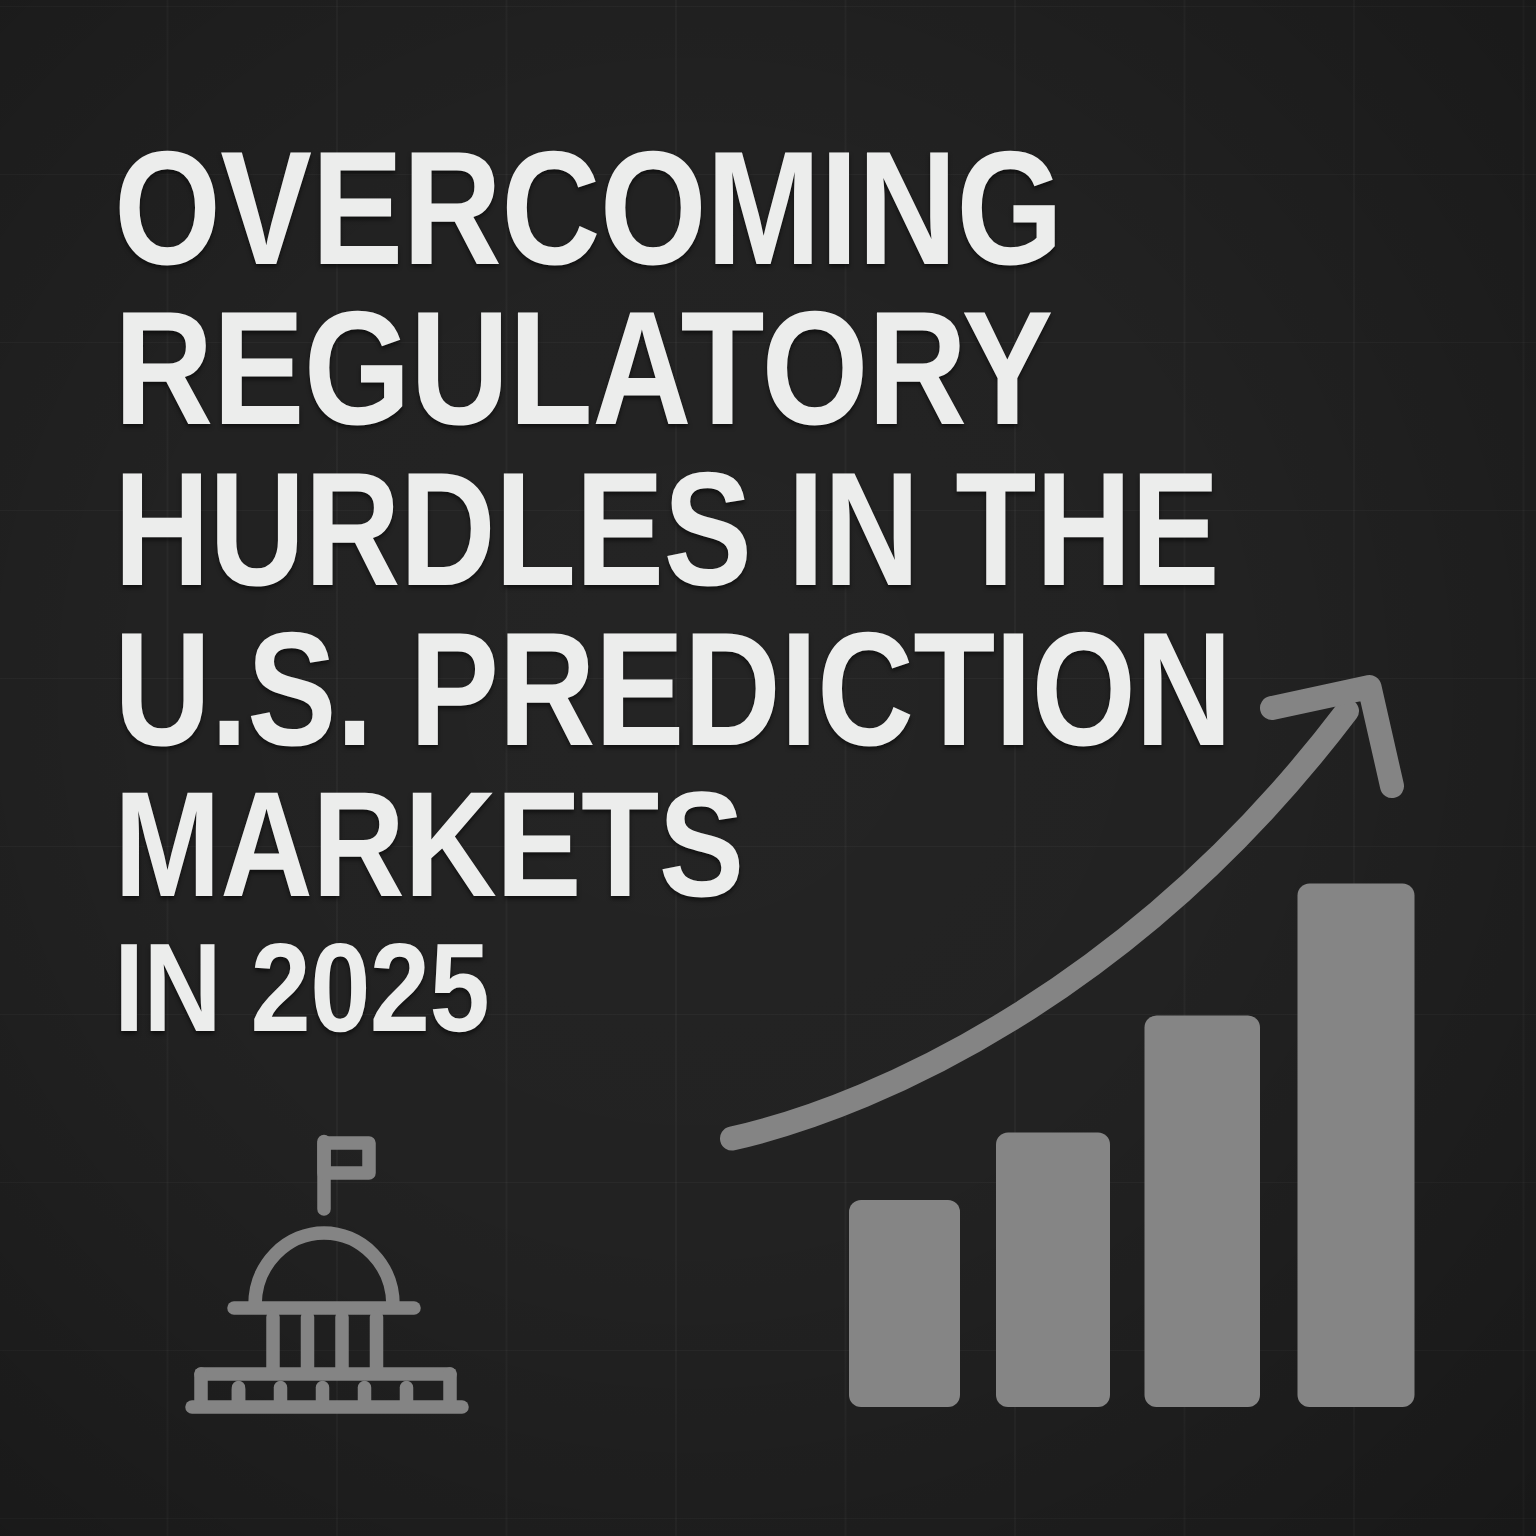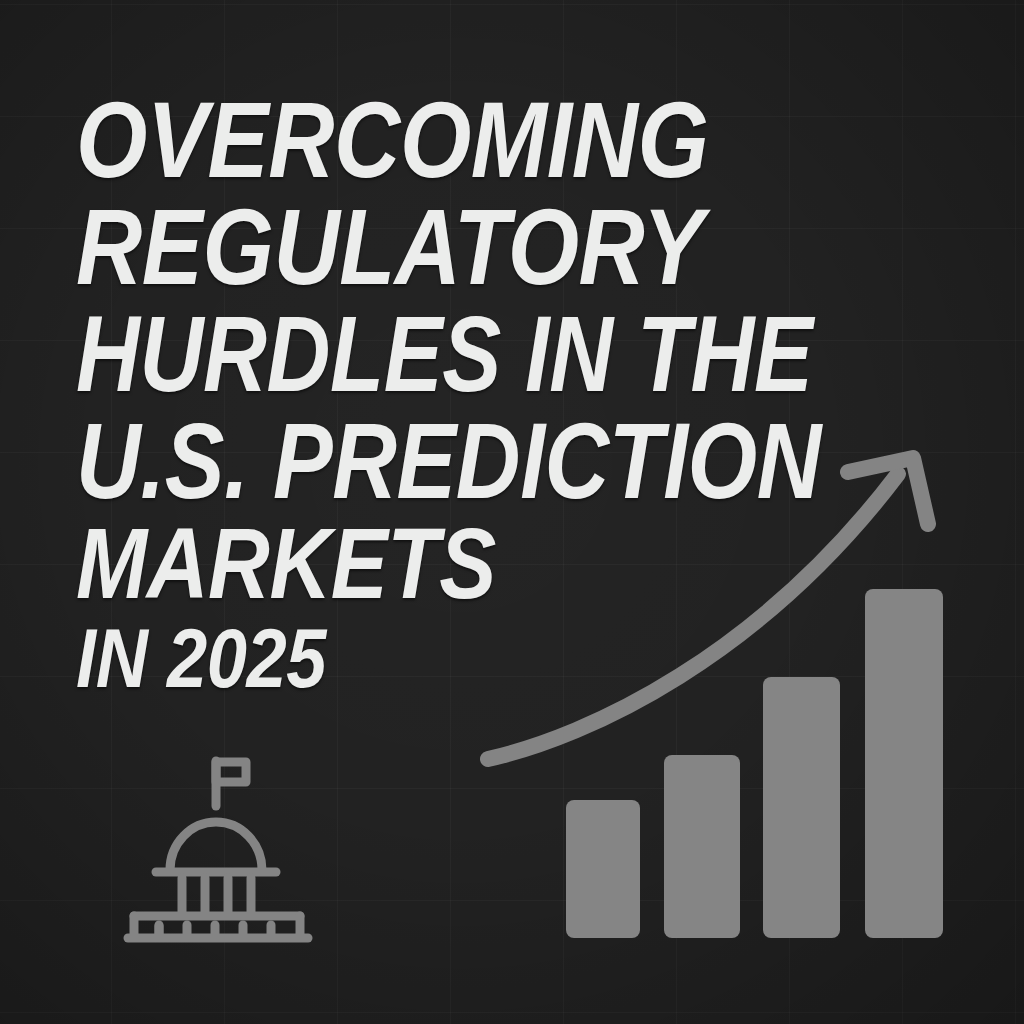--- a/index.html
+++ b/index.html
@@ -10,21 +10,20 @@
   }
 
   #poster {
     position: relative;
     width: 1024px;
     height: 1024px;
     background: #222222;
     overflow: hidden;
     font-family: "Liberation Sans", sans-serif;
     user-select: none;
-    font-style: italic;
   }
 
   
   #grid-overlay {
     position: absolute;
     inset: 0;
     background-image:
       linear-gradient(to right, rgba(255,255,255,0.030) 1px, transparent 1px),
       linear-gradient(to bottom, rgba(255,255,255,0.030) 1px, transparent 1px);
     background-size: 113px 112px;

